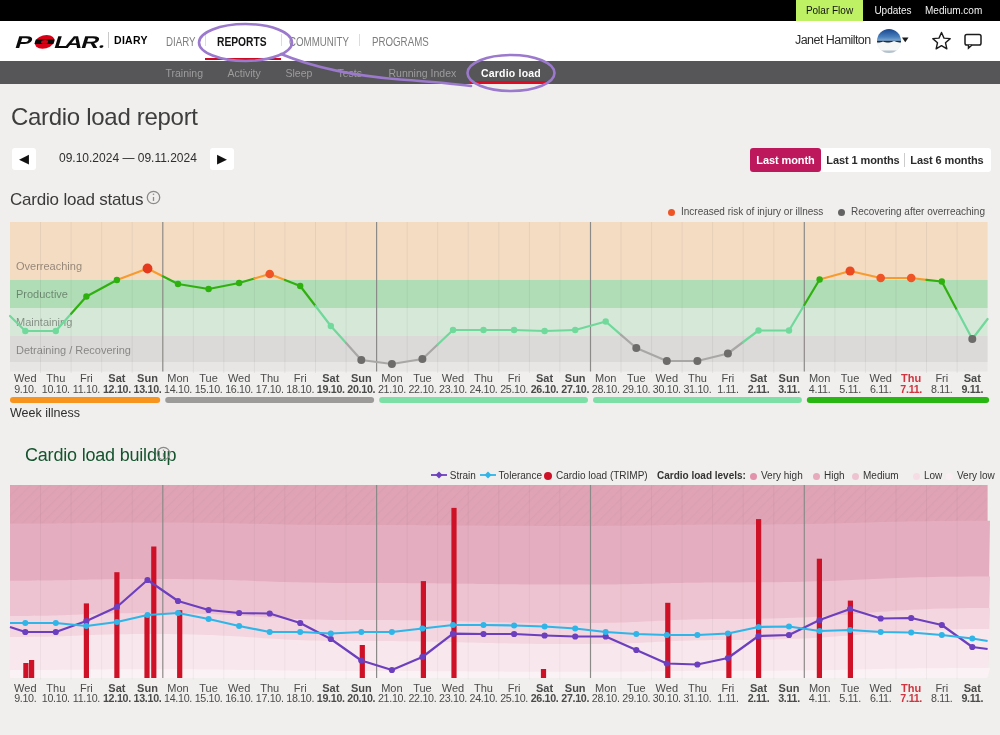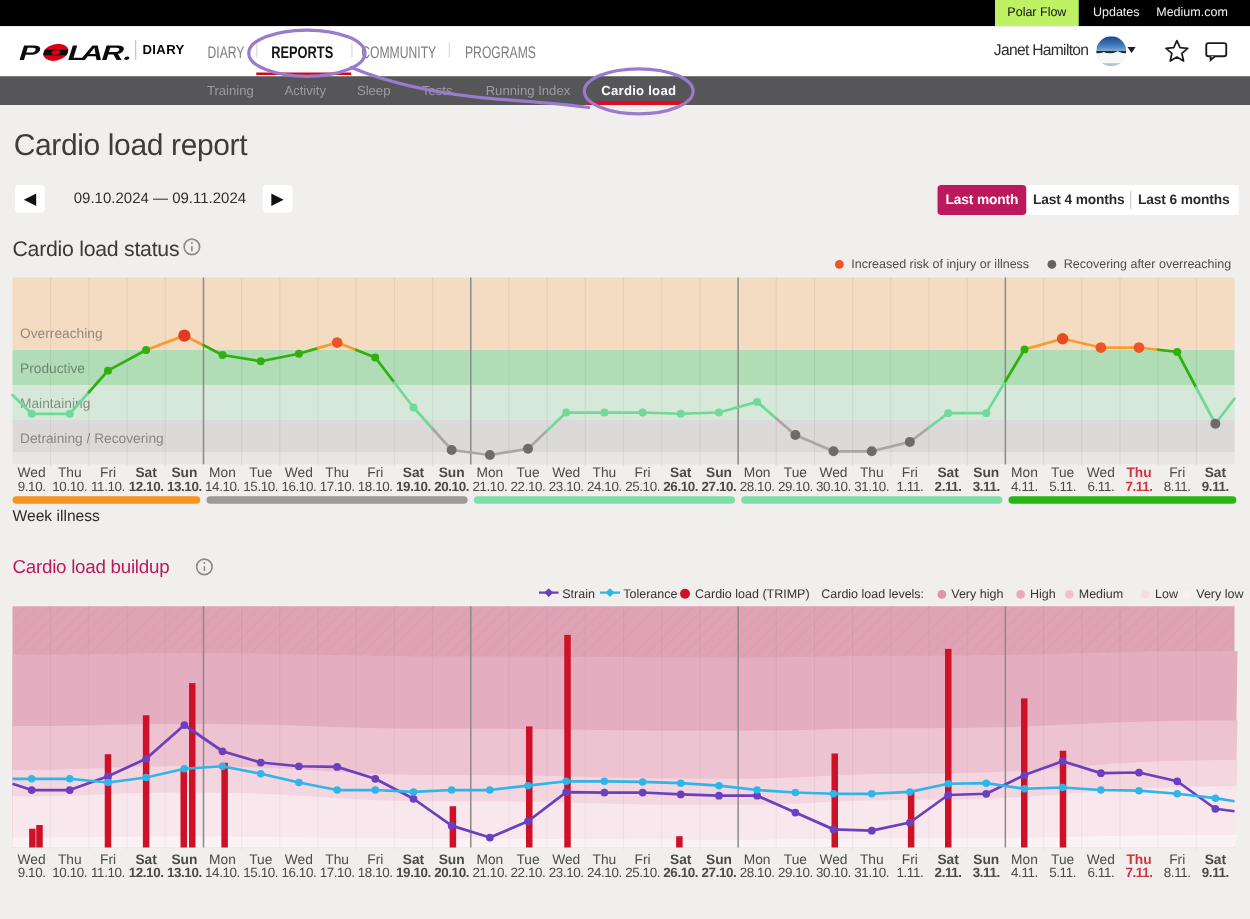--- a/index.html
+++ b/index.html
@@ -44,42 +44,42 @@
 <div class="abs" style="left:470px;top:81px;width:78px;height:3px;background:#e00b23"></div>
 
 <div class="abs" style="left:11px;top:103px;font-size:24px;letter-spacing:-0.3px;color:#3d3d3d">Cardio load report</div>
 
 <div class="abs" style="left:12px;top:148px;width:24px;height:22px;background:#fff;border-radius:3px;text-align:center;line-height:22px;font-size:13px;color:#111">◀</div>
 <div class="abs" style="left:210px;top:148px;width:24px;height:22px;background:#fff;border-radius:3px;text-align:center;line-height:22px;font-size:13px;color:#111">▶</div>
 <div class="abs" style="left:59px;top:151px;font-size:12px;color:#2e2e2e">09.10.2024 — 09.11.2024</div>
 
 <div class="abs" style="left:750px;top:148px;width:241px;height:24px;background:#fff;border-radius:3px"></div>
 <div class="btn" style="left:750px;top:148px;width:71px;background:#be185d;color:#fff">Last month</div>
-<div class="btn" style="left:823px;top:148px;width:80px;color:#2b2b2b">Last 4 months</div>
+<div class="btn" style="left:823px;top:148px;width:80px;color:#2b2b2b">Last 1 months</div>
 <div class="btn" style="left:905px;top:148px;width:84px;color:#2b2b2b">Last 6 months</div>
 <div class="abs" style="left:903.5px;top:153px;width:1px;height:14px;background:#ccc"></div>
 
 <div class="abs" style="left:10px;top:190px;font-size:17px;letter-spacing:-0.2px;color:#3a3a3a">Cardio load status</div>
 <div class="lgd" style="left:668px;top:206px"><span class="ldot" style="background:#ee5426;margin-right:6px"></span>Increased risk of injury or illness</div>
 <div class="lgd" style="left:838px;top:206px"><span class="ldot" style="background:#636363;margin-right:6px"></span>Recovering after overreaching</div>
 
 <div class="abs" style="left:10px;top:406px;font-size:12.5px;color:#2d2d2d">Week illness</div>
 
-<div class="abs" style="left:10px;top:445px;font-size:15px;letter-spacing:-0.2px;color:#be185d">Cardio load buildup</div>
+<div class="abs" style="left:25px;top:445px;font-size:18px;letter-spacing:-0.2px;color:#14532d">Cardio load buildup</div>
 
 <div class="lgd" style="left:431px;top:470px;color:#333"><svg width="16" height="8" style="vertical-align:0px">
       <line x1="0" y1="4" x2="16" y2="4" stroke="#6b3fbe" stroke-width="1.8"></line>
       <path d="M8 0.5 L11.5 4 L8 7.5 L4.5 4 Z" fill="#6b3fbe"></path>
     </svg> Strain</div>
 <div class="lgd" style="left:480px;top:470px;color:#333"><svg width="16" height="8" style="vertical-align:0px">
       <line x1="0" y1="4" x2="16" y2="4" stroke="#2fb5e8" stroke-width="1.8"></line>
       <path d="M8 0.5 L11.5 4 L8 7.5 L4.5 4 Z" fill="#2fb5e8"></path>
     </svg> Tolerance</div>
 <div class="lgd" style="left:544px;top:470px;color:#333"><span class="ldot" style="background:#ce1126;width:8px;height:8px"></span>Cardio load (TRIMP)</div>
-<div class="lgd" style="left:657px;top:470px;color:#333;font-weight:normal">Cardio load levels:</div>
+<div class="lgd" style="left:657px;top:470px;color:#333;font-weight:bold">Cardio load levels:</div>
 <div class="lgd" style="left:750px;top:470px;color:#333"><span class="ldot" style="background:#e292aa"></span>Very high</div>
 <div class="lgd" style="left:813px;top:470px;color:#333"><span class="ldot" style="background:#e7a9bc"></span>High</div>
 <div class="lgd" style="left:852px;top:470px;color:#333"><span class="ldot" style="background:#eec3d1"></span>Medium</div>
 <div class="lgd" style="left:913px;top:470px;color:#333"><span class="ldot" style="background:#f6dde5"></span>Low</div>
 <div class="lgd" style="left:946px;top:470px;color:#333"><span class="ldot" style="background:#fbeef2"></span>Very low</div>
 
 <svg class="abs" style="left:0;top:0;pointer-events:none" width="1000" height="735" viewBox="0 0 1000 735" font-family="Liberation Sans, sans-serif">
 <defs>
       <pattern id="hatch" width="7" height="7" patternTransform="rotate(45)" patternUnits="userSpaceOnUse">
         <rect width="7" height="7" fill="#dfa3b5"></rect>

